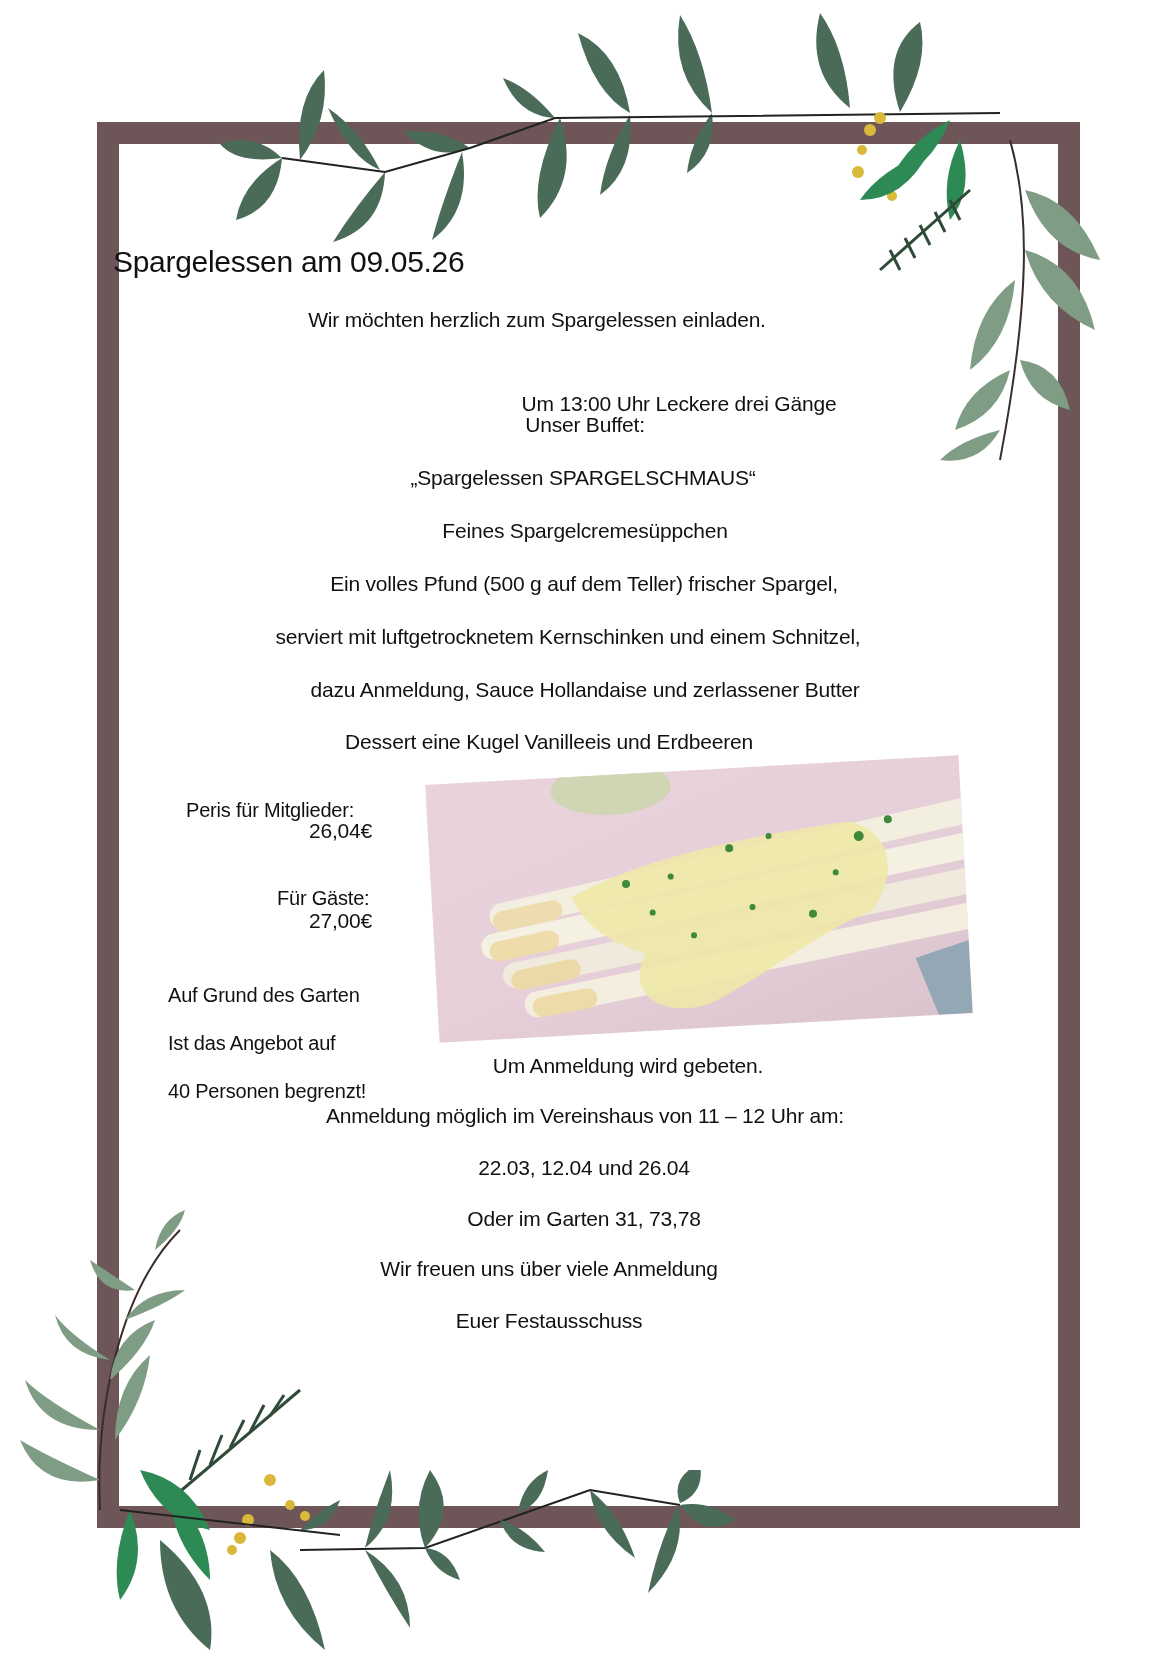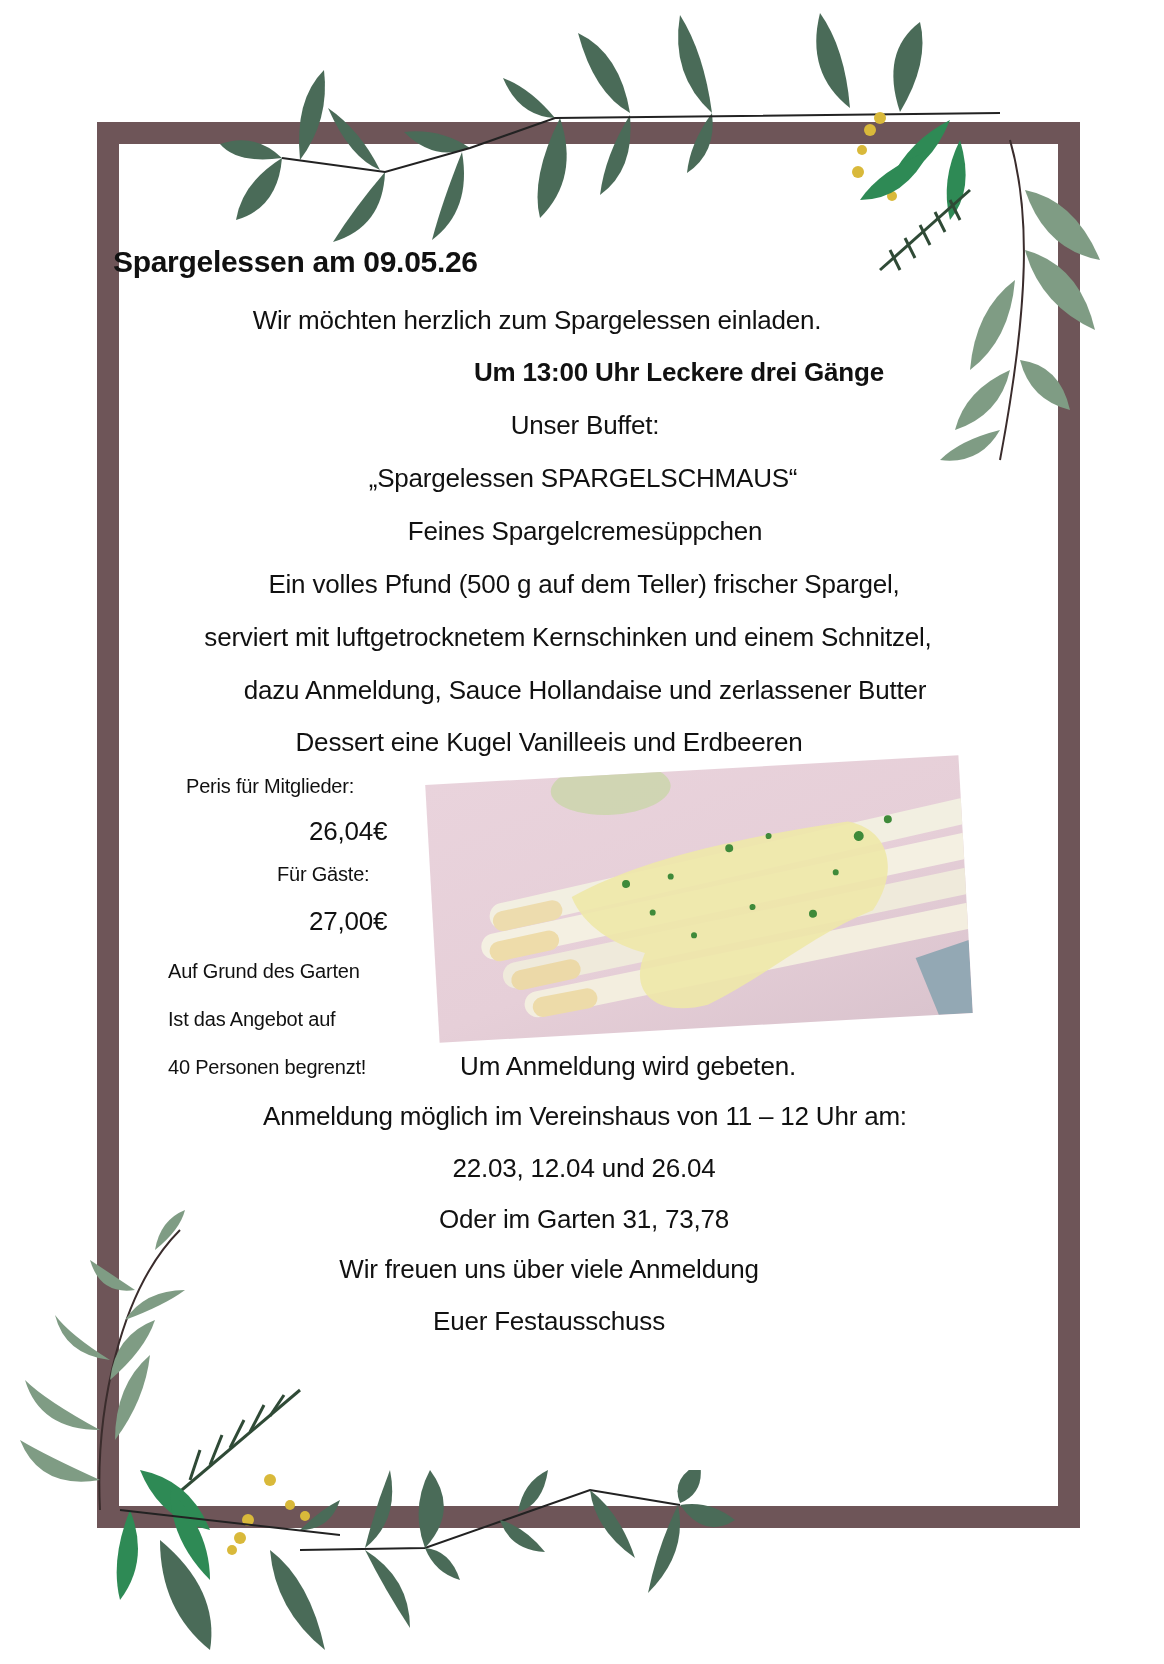--- a/index.html
+++ b/index.html
@@ -9,25 +9,25 @@
       font-family: "Liberation Sans", "DejaVu Sans", sans-serif;
       color: #111;
     }
     .frame {
       position: absolute; left: 97px; top: 122px;
       width: 983px; height: 1406px;
       box-sizing: border-box;
       border: 22px solid #6e5558;
     }
     .deco { position: absolute; pointer-events: none; }
-    .t { position: absolute; white-space: nowrap; font-size: 26px; line-height: 28px; letter-spacing: -0.2px; }
+    .t { position: absolute; white-space: nowrap; font-size: 21px; line-height: 28px; letter-spacing: -0.2px; }
     .c { transform: translateX(-50%); }
-    .title { font-size: 30px; line-height: 36px; font-weight: bold; letter-spacing: -0.3px; }
-    .b { font-weight: bold; }
-    .s { font-size: 20px; line-height: 24px; }
+    .title { font-size: 30px; line-height: 36px; font-weight: normal; letter-spacing: -0.3px; }
+    .b { font-weight: normal; margin-top: 32px; }
+    .s { font-size: 20px; line-height: 24px; margin-top: 24px; }
     .photo {
       position: absolute; left: 432px; top: 770px; width: 534px; height: 258px;
       transform: rotate(-3.2deg); transform-origin: center;
       overflow: hidden;
       background: linear-gradient(160deg, #e9d3dc 0%, #e6cfd8 55%, #d9c3cd 100%);
     }
   </style>
 </head>
 <body>
 

